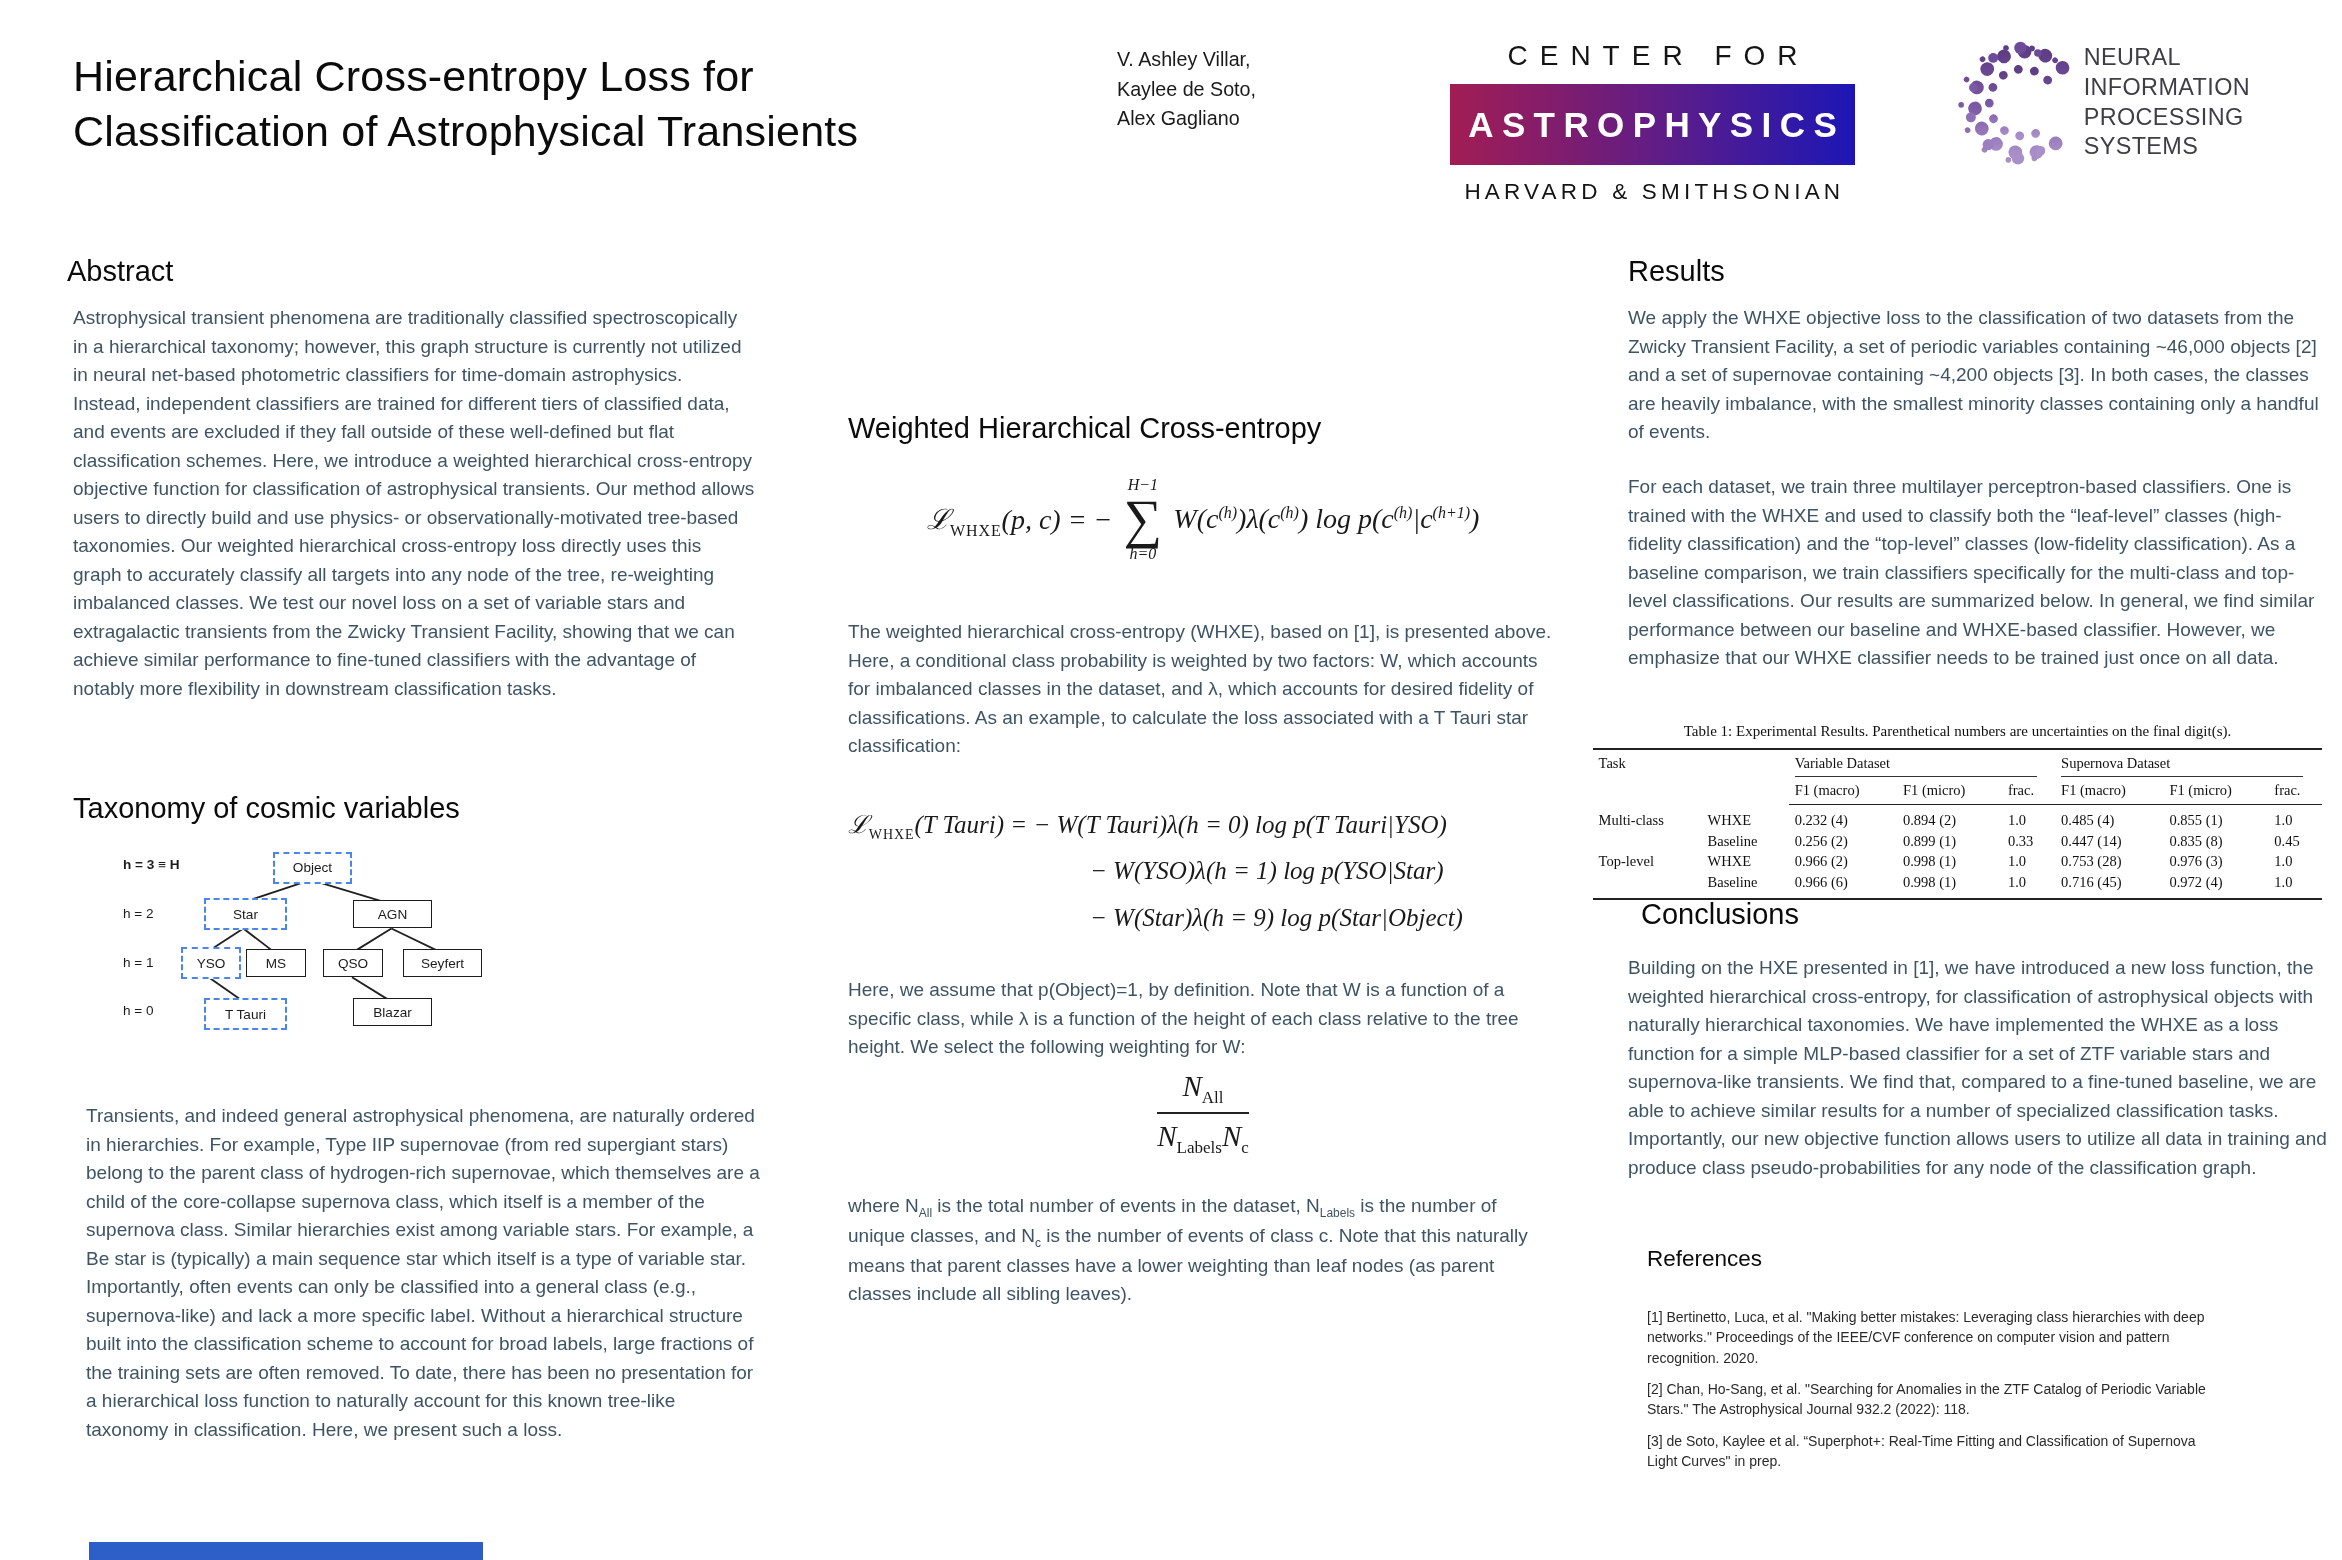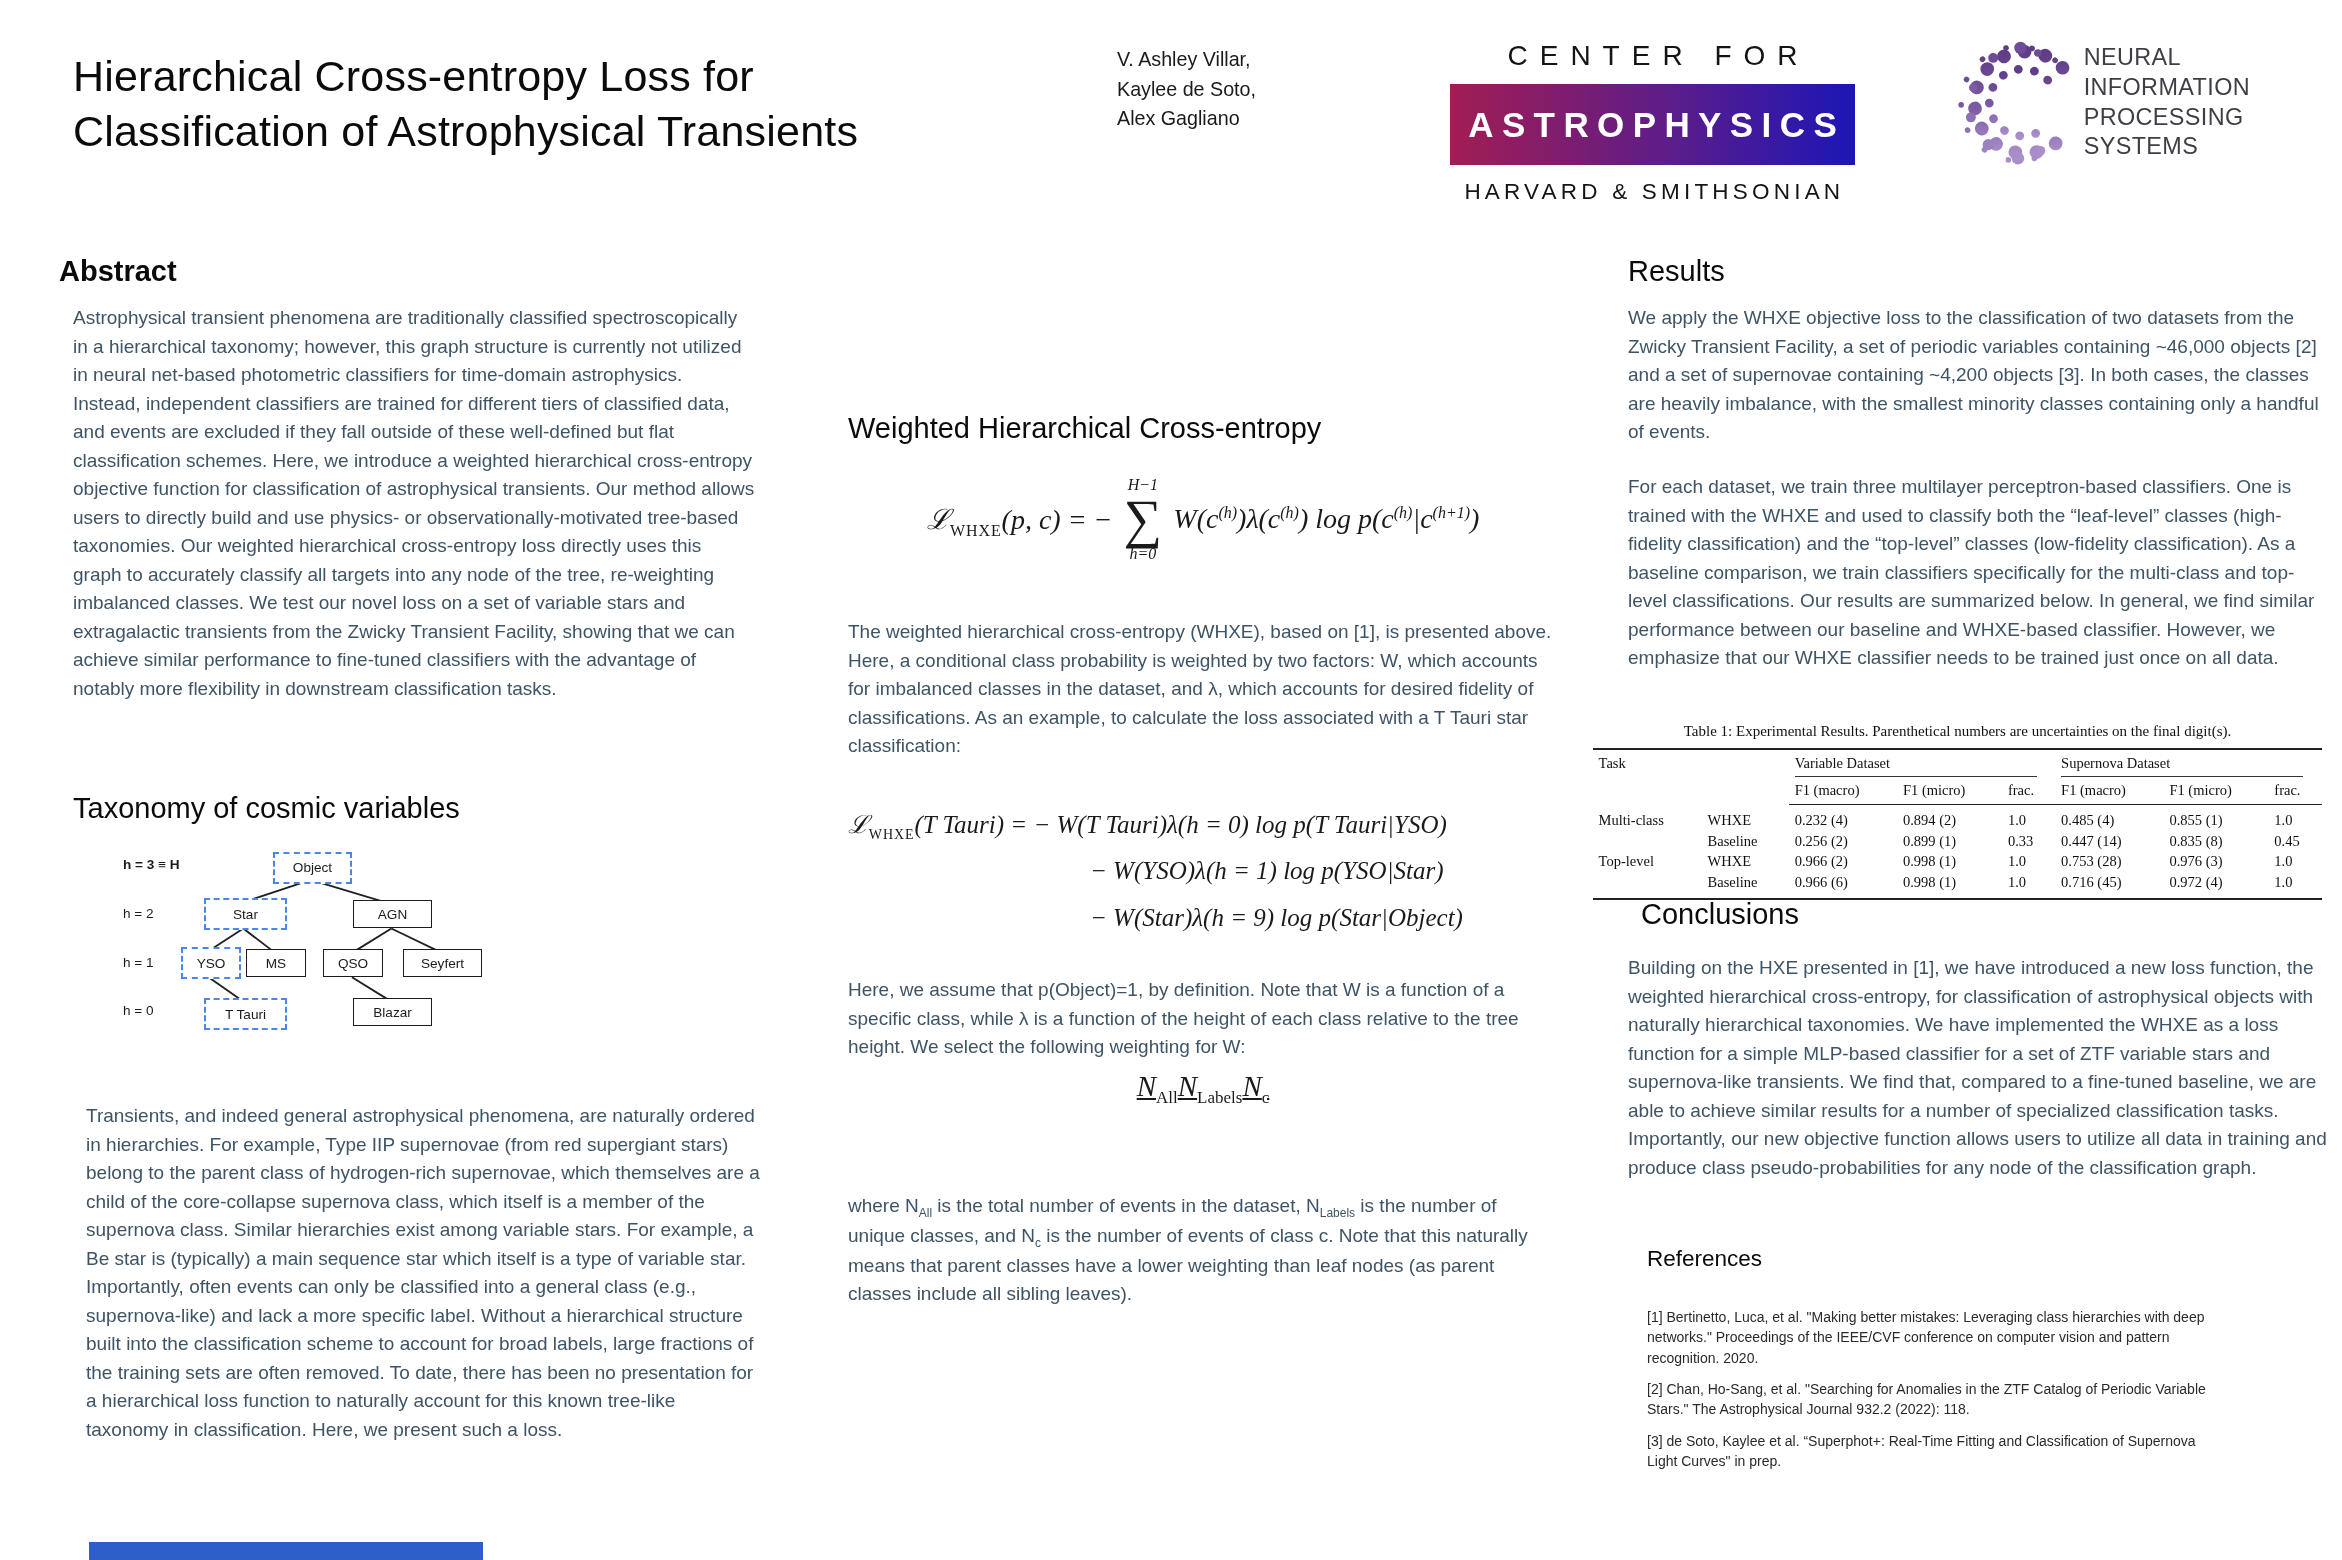--- a/index.html
+++ b/index.html
@@ -38,21 +38,21 @@
   .eq-main{display:flex;align-items:center;justify-content:center;font-size:28px;}
   .eq-main sub{font-size:16px;font-style:normal;letter-spacing:0.9px;}
   .eq-main sup{font-size:16px;}
   .bigop{display:inline-flex;flex-direction:column;align-items:center;margin:0 11.2px;}
   .bigop .sigma{font-size:54px;line-height:0.95;font-style:normal;}
   .bigop .lim{font-size:16px;line-height:1.1;}
   .eq2{font-size:25px;line-height:1.85;}
   .eq2 sub{font-size:14px;font-style:normal;letter-spacing:0.9px;}
   .eq2 .ind{margin-left:242px;}
   .frac-wrap{display:flex;justify-content:center;}
-  .frac{display:inline-flex;align-items:center;font-size:29px;text-decoration:underline;}
+  .frac{display:inline-flex;flex-direction:column;align-items:center;font-size:29px;}
   .frac sub{font-size:17px;font-style:normal;}
   .frac .bar{border-top:2.1px solid #222;align-self:stretch;margin:4.7px 0 5.6px;}
   
   .tablewrap{font-family:"Liberation Serif","DejaVu Serif",serif;color:#101010;}
   .tcaption{font-size:15px;text-align:center;margin-bottom:7.5px;}
   table.results{border-collapse:separate;border-spacing:0;width:100%;
     border-top:2.3px solid #222;border-bottom:2.3px solid #222;font-size:14.5px;}
   table.results th, table.results td{font-weight:normal;text-align:left;padding:1.9px 5.6px;white-space:nowrap;}
   table.results .subrow th{border-bottom:1.4px solid #222;padding-bottom:4.7px;}
   table.results .toprow th{padding-top:5.6px;}
@@ -109,21 +109,21 @@
         <circle cx="50" cy="101" r="5" fill="#a98fc9"></circle>
       <circle cx="68" cy="95" r="4" fill="#a98fc9"></circle>
         <circle cx="66" cy="16" r="3" fill="#6d4b99"></circle>
     </svg>
     <div class="neurips-text">
       <div>NEURAL INFORMATION</div>
       <div>PROCESSING SYSTEMS</div>
     </div>
   </div>
 
-  <div class="abs h1" style="left:59px;top:255px;font-weight:bold;">Abstract</div>
+  <div class="abs h1" style="left:67px;top:255px;">Abstract</div>
   <p class="abs body" style="left:73px;top:304px;width:682px;">Astrophysical transient phenomena are traditionally classified spectroscopically in a hierarchical taxonomy; however, this graph structure is currently not utilized in neural net-based photometric classifiers for time-domain astrophysics. Instead, independent classifiers are trained for different tiers of classified data, and events are excluded if they fall outside of these well-defined but flat classification schemes. Here, we introduce a weighted hierarchical cross-entropy objective function for classification of astrophysical transients. Our method allows users to directly build and use physics- or observationally-motivated tree-based taxonomies. Our weighted hierarchical cross-entropy loss directly uses this graph to accurately classify all targets into any node of the tree, re-weighting imbalanced classes. We test our novel loss on a set of variable stars and extragalactic transients from the Zwicky Transient Facility, showing that we can achieve similar performance to fine-tuned classifiers with the advantage of notably more flexibility in downstream classification tasks.</p>
 
   <div class="abs h1" style="left:73px;top:792px;">Taxonomy of cosmic variables</div>
 
   <div class="abs tree" style="left:84px;top:846px;">
     <svg width="656" height="195" viewBox="0 0 700 208">
       <g stroke="#212121" stroke-width="2">
         <line x1="242" y1="36" x2="170" y2="60"></line>
         <line x1="242" y1="36" x2="328" y2="62"></line>
         <line x1="170" y1="88" x2="133" y2="112"></line>

